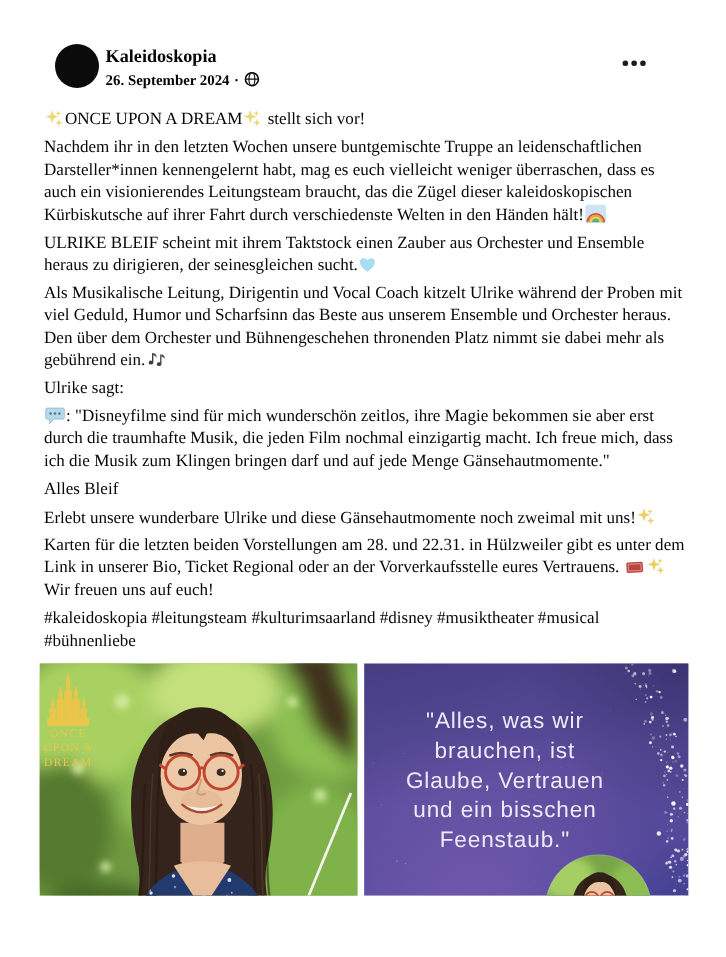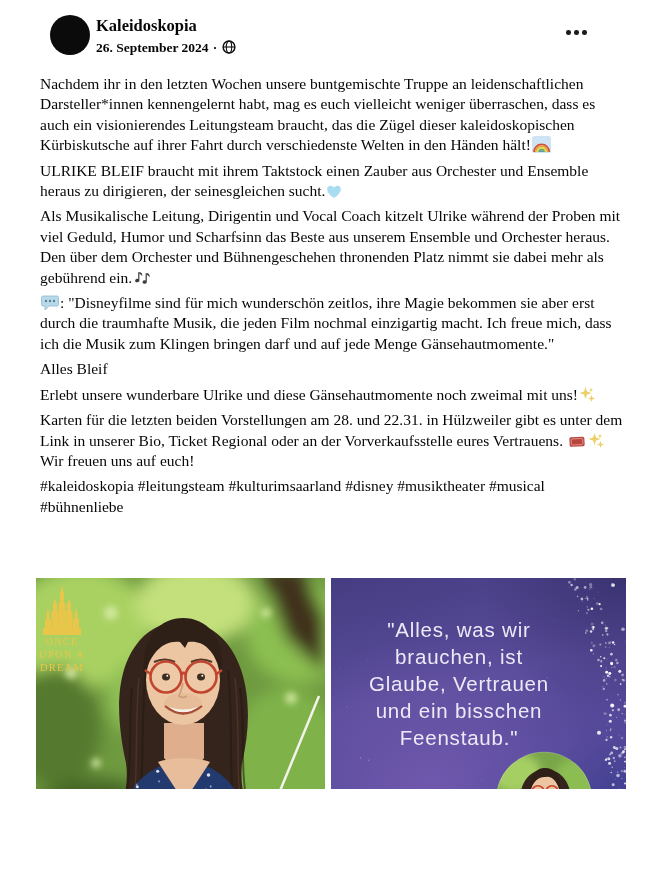--- a/index.html
+++ b/index.html
@@ -1,21 +1,21 @@
 <!DOCTYPE html>
 <html><head>
 <meta charset="utf-8">
 <style>
   * { box-sizing: border-box; }
   html, body { margin: 0; padding: 0; background: #ffffff; }
   body {
     width: 660px; height: 870px; position: relative;
     font-family: "Liberation Serif", serif; color: #060606;
   }
-  .page { position: relative; width: 660px; height: 789px; overflow: hidden; background: #fff; }
+  .page { position: relative; width: 660px; height: 789px; overflow: hidden; background: #fff; margin-top: 25px; }
 
   
   .post-header { position: absolute; left: 50px; top: 15px; width: 572px; height: 44px; }
   .avatar { position: absolute; left: 0; top: 0; width: 40px; height: 40px; border-radius: 50%;
             background: #0b0b0b; cursor: pointer; }
   .head-meta { position: absolute; left: 46px; top: 1px; }
   .page-name { font-size: 16.5px; font-weight: bold; line-height: 19px; cursor: pointer; }
   .date-row { margin-top: 5px; font-size: 13.5px; font-weight: bold; display: flex;
               gap: 4px; line-height: 15px; }
   .menu { position: absolute; right: 32px; top: 12px; display: flex; gap: 3.5px; cursor: pointer; padding: 3px; }
@@ -57,45 +57,55 @@
     </div>
     <div class="menu">
         <i></i>
         <i></i>
         <i></i>
       </div>
   </header>
 
   <main class="post-body">
 
+    <p class="para"><span class="em"><svg width="17" height="17" viewBox="0 0 17 17">
+            <path d="M6.5,1 L8,5.5 L12.5,7 L8,8.5 L6.5,13 L5,8.5 L0.5,7 L5,5.5 Z" fill="#eed77a"></path>
+            <path d="M12.5,9 L13.4,11.6 L16,12.5 L13.4,13.4 L12.5,16 L11.6,13.4 L9,12.5 L11.6,11.6 Z" fill="#eed77a"></path>
+            <path d="M12,1.5 L12.6,3.4 L14.5,4 L12.6,4.6 L12,6.5 L11.4,4.6 L9.5,4 L11.4,3.4 Z" fill="#ead065"></path>
+          </svg></span><span>ONCE UPON A DREAM</span><span class="em"><svg width="17" height="17" viewBox="0 0 17 17">
+            <path d="M6.5,1 L8,5.5 L12.5,7 L8,8.5 L6.5,13 L5,8.5 L0.5,7 L5,5.5 Z" fill="#eed77a"></path>
+            <path d="M12.5,9 L13.4,11.6 L16,12.5 L13.4,13.4 L12.5,16 L11.6,13.4 L9,12.5 L11.6,11.6 Z" fill="#eed77a"></path>
+            <path d="M12,1.5 L12.6,3.4 L14.5,4 L12.6,4.6 L12,6.5 L11.4,4.6 L9.5,4 L11.4,3.4 Z" fill="#ead065"></path>
+          </svg></span><span> stellt sich vor!</span></p>
 
     <p class="para"><span>Nachdem ihr in den letzten Wochen unsere buntgemischte Truppe an leidenschaftlichen Darsteller*innen kennengelernt habt, mag es euch vielleicht weniger überraschen, dass es auch ein visionierendes Leitungsteam braucht, das die Zügel dieser kaleidoskopischen Kürbiskutsche auf ihrer Fahrt durch verschiedenste Welten in den Händen hält!</span><span class="em"><svg width="19" height="17" viewBox="0 0 19 17">
             <rect width="19" height="17" rx="2.5" fill="#cfe4f2"></rect>
             <g fill="none" stroke-width="1.7">
               <path d="M2,16 A7.6,7.6 0 0 1 17.2,16" stroke="#d94d3c"></path>
               <path d="M3.7,16 A5.9,5.9 0 0 1 15.5,16" stroke="#e8a33c"></path>
               <path d="M5.4,16 A4.2,4.2 0 0 1 13.8,16" stroke="#e3d94e"></path>
               <path d="M7.1,16 A2.5,2.5 0 0 1 12.1,16" stroke="#6cb24e"></path>
               <path d="M8.6,16 A1,1 0 0 1 10.6,16" stroke="#5b8ed6"></path>
             </g>
           </svg></span></p>
 
-    <p class="para"><span>ULRIKE BLEIF braucht mit ihrem Taktstock einen Zauber aus Orchester und Ensemble heraus zu dirigieren, der seinesgleichen sucht.</span><span class="em"><svg width="16" height="15" viewBox="0 0 16 15">
+    <p class="para"><span>ULRIKE BLEIF scheint mit ihrem Taktstock einen Zauber aus Orchester und Ensemble heraus zu dirigieren, der seinesgleichen sucht.</span><span class="em"><svg width="16" height="15" viewBox="0 0 16 15">
             <path d="M8,14 C-4,6.5 2.5,-2 8,3.5 C13.5,-2 20,6.5 8,14 Z" fill="#a8dcf0"></path>
           </svg></span></p>
 
     <p class="para"><span>Als Musikalische Leitung, Dirigentin und Vocal Coach kitzelt Ulrike während der Proben mit viel Geduld, Humor und Scharfsinn das Beste aus unserem Ensemble und Orchester heraus. Den über dem Orchester und Bühnengeschehen thronenden Platz nimmt sie dabei mehr als gebührend ein.</span><span class="em"><svg width="19" height="16" viewBox="0 0 19 16">
             <g fill="#3d3d3d">
               <path d="M5.2,2.2 L6.4,1.9 L6.4,10.6 A2.1,1.7 0 1 1 5.2,9.1 Z"></path>
               <path d="M6.4,1.9 C8.8,2.5 9.6,4 9.2,6.2 C8.6,4.8 7.6,4.1 6.4,3.9 Z"></path>
               <path d="M12.6,3.4 L13.8,3.1 L13.8,12 A2.1,1.7 0 1 1 12.6,10.5 Z"></path>
               <path d="M13.8,3.1 C16.2,3.7 17,5.2 16.6,7.4 C16,6 15,5.3 13.8,5.1 Z"></path>
             </g>
           </svg></span></p>
 
+    <p class="para">Ulrike sagt:</p>
 
     <p class="para"><span class="em"><svg width="18" height="16" viewBox="0 0 18 16">
             <path d="M2,1 L16,1 A1.5,1.5 0 0 1 17.5,2.5 L17.5,9.5 A1.5,1.5 0 0 1 16,11 L8,11 L4,15 L4,11 L2,11 A1.5,1.5 0 0 1 0.5,9.5 L0.5,2.5 A1.5,1.5 0 0 1 2,1 Z" fill="#b8d9ea" stroke="#8fb8d0" stroke-width="0.8"></path>
             <circle cx="5" cy="6" r="1.2" fill="#5a7e95"></circle>
             <circle cx="9" cy="6" r="1.2" fill="#5a7e95"></circle>
             <circle cx="13" cy="6" r="1.2" fill="#5a7e95"></circle>
           </svg></span><span>: "Disneyfilme sind für mich wunderschön zeitlos, ihre Magie bekommen sie aber erst durch die traumhafte Musik, die jeden Film nochmal einzigartig macht. Ich freue mich, dass ich die Musik zum Klingen bringen darf und auf jede Menge Gänsehautmomente."</span></p>
 
     <p class="para">Alles Bleif</p>
 

